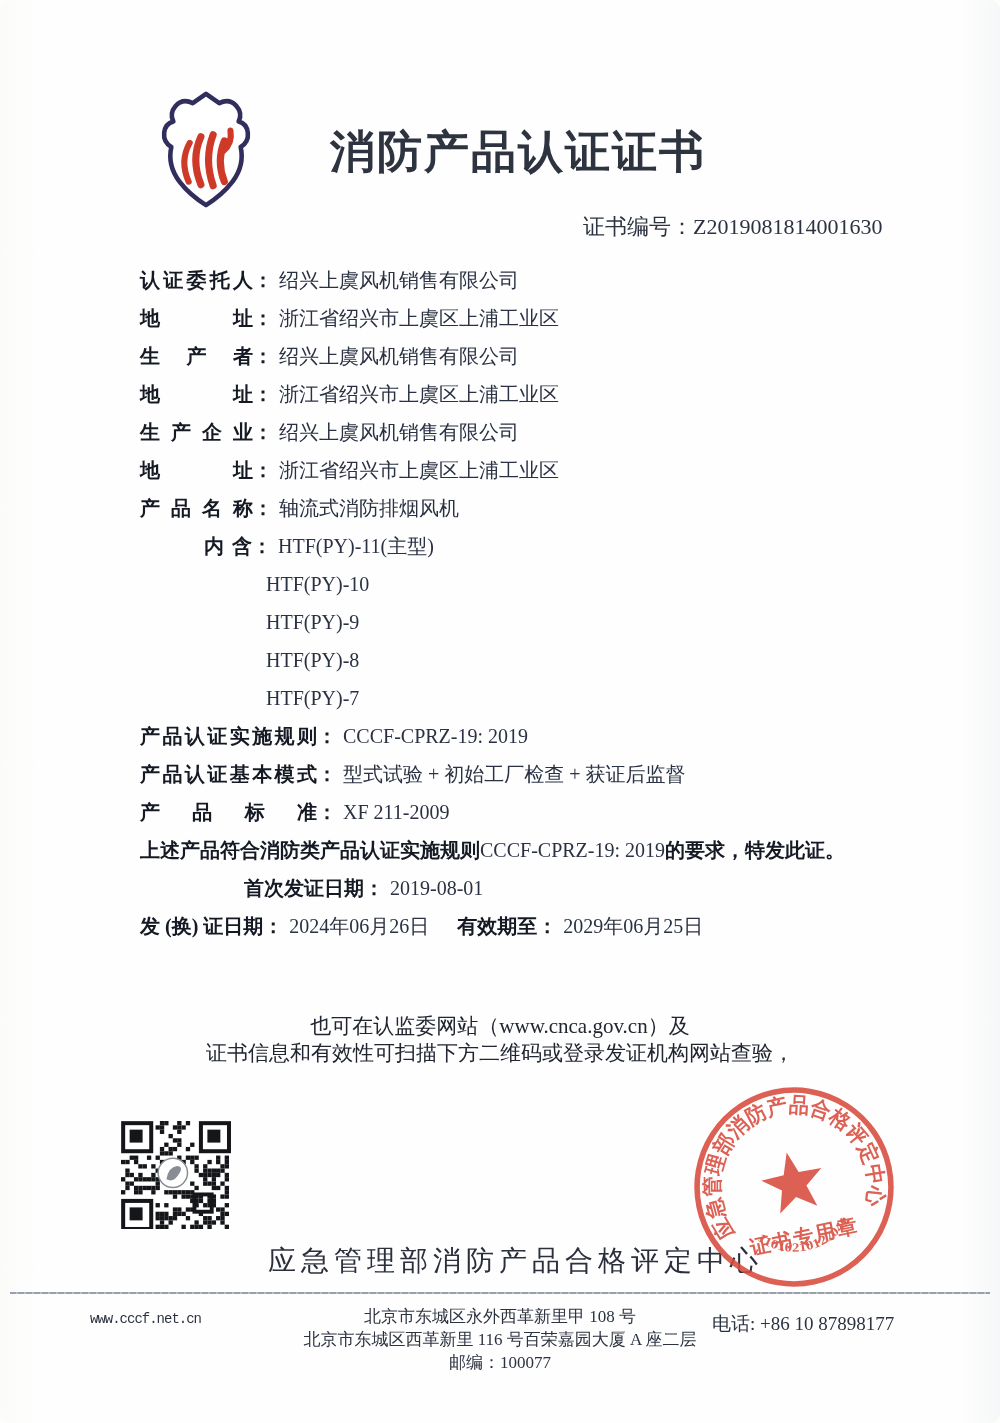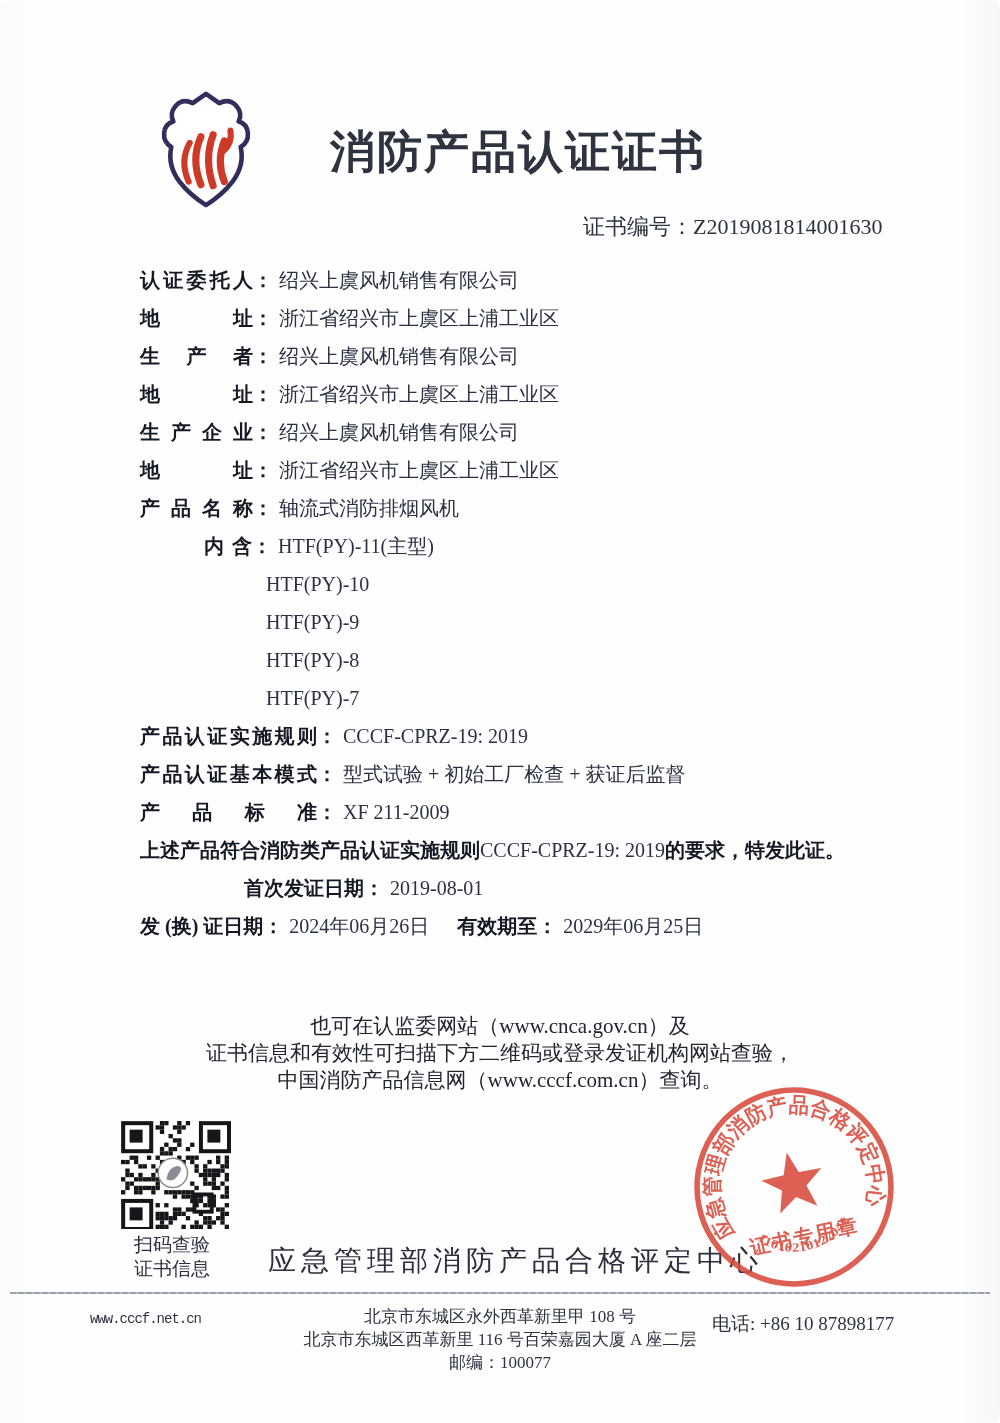--- a/index.html
+++ b/index.html
@@ -96,21 +96,20 @@
 
     <div class="statement"><span>上述产品符合消防类产品认证实施规则</span><span class="code">CCCF-CPRZ-19: 2019</span><span>的要求，特发此证。</span></div>
 
     <div class="row first-issue"><span class="lbl">首次发证日期</span><span class="colon">：</span><span class="val">2019-08-01</span></div>
     <div class="row"><span class="lbl">发 (换) 证日期</span><span class="colon">：</span><span class="val">2024年06月26日</span><span class="gap"></span><span class="lbl">有效期至</span><span class="colon">：</span><span class="val">2029年06月25日</span></div>
   </div>
 
   <div class="verify">
     <div>也可在认监委网站（www.cnca.gov.cn）及</div>
     <div>证书信息和有效性可扫描下方二维码或登录发证机构网站查验，</div>
-    <div>中国消防产品信息网（www.cccf.com.cn）查询。</div>
   </div>
 
   <svg class="qrwrap" id="qr-svg" viewBox="0 0 25 25">
       <rect x="0" y="0" width="25" height="25" fill="#ffffff"></rect>
       <g fill="#15161a">
         <rect x="9" y="0" width="1" height="1"></rect>
         <rect x="10" y="0" width="1" height="1"></rect>
         <rect x="13" y="0" width="1" height="1"></rect>
         <rect x="15" y="0" width="1" height="1"></rect>
         <rect x="8" y="1" width="1" height="1"></rect>
@@ -286,24 +285,20 @@
       <rect x="0" y="0" width="7" height="7" fill="none" stroke="#15161a" stroke-width="1" transform="translate(.5 .5) scale(0.928)" transform-origin="0 0"></rect>
       <rect x="2" y="2" width="3" height="3" fill="#15161a"></rect>
       <rect x="18" y="0" width="7" height="7" fill="none" stroke="#15161a" stroke-width="1" transform="translate(.5 .5) scale(0.928)" transform-origin="18 0"></rect>
       <rect x="20" y="2" width="3" height="3" fill="#15161a"></rect>
       <rect x="0" y="18" width="7" height="7" fill="none" stroke="#15161a" stroke-width="1" transform="translate(.5 .5) scale(0.928)" transform-origin="0 18"></rect>
       <rect x="2" y="20" width="3" height="3" fill="#15161a"></rect>
       <rect x="17" y="17" width="4" height="4" fill="none" stroke="#15161a" stroke-width="0.9"></rect>
       <circle cx="12" cy="12" r="3.4" fill="#ffffff" stroke="#8a8f96" stroke-width="0.35"></circle>
       <path d="M10.5,13.5 Q11,10.6 13,10.4 Q14.4,10.4 13.6,12 Q12.6,13.8 11.4,13.8 Z" fill="#6a7078" opacity="0.8"></path>
     </svg>
-  <div class="qrcap">
-    <div>扫码查验</div>
-    <div>证书信息</div>
-  </div>
 
   <div class="issuer">应急管理部消防产品合格评定中心</div>
 
   <svg class="stamp" viewBox="0 0 206 206">
     <defs>
       <path id="ringArc" d="M 42.4 145.5 A 74 74 0 1 1 163.6 145.5" fill="none"></path>
       <path id="numArc" d="M 52.6 142.4 A 64 64 0 0 0 153.4 142.4" fill="none"></path>
     </defs>
     <circle cx="103" cy="103" r="96" fill="none" stroke="#d84b3c" stroke-width="5.5"></circle>
     <text font-size="21" font-weight="700" font-family="'Liberation Serif',serif">

